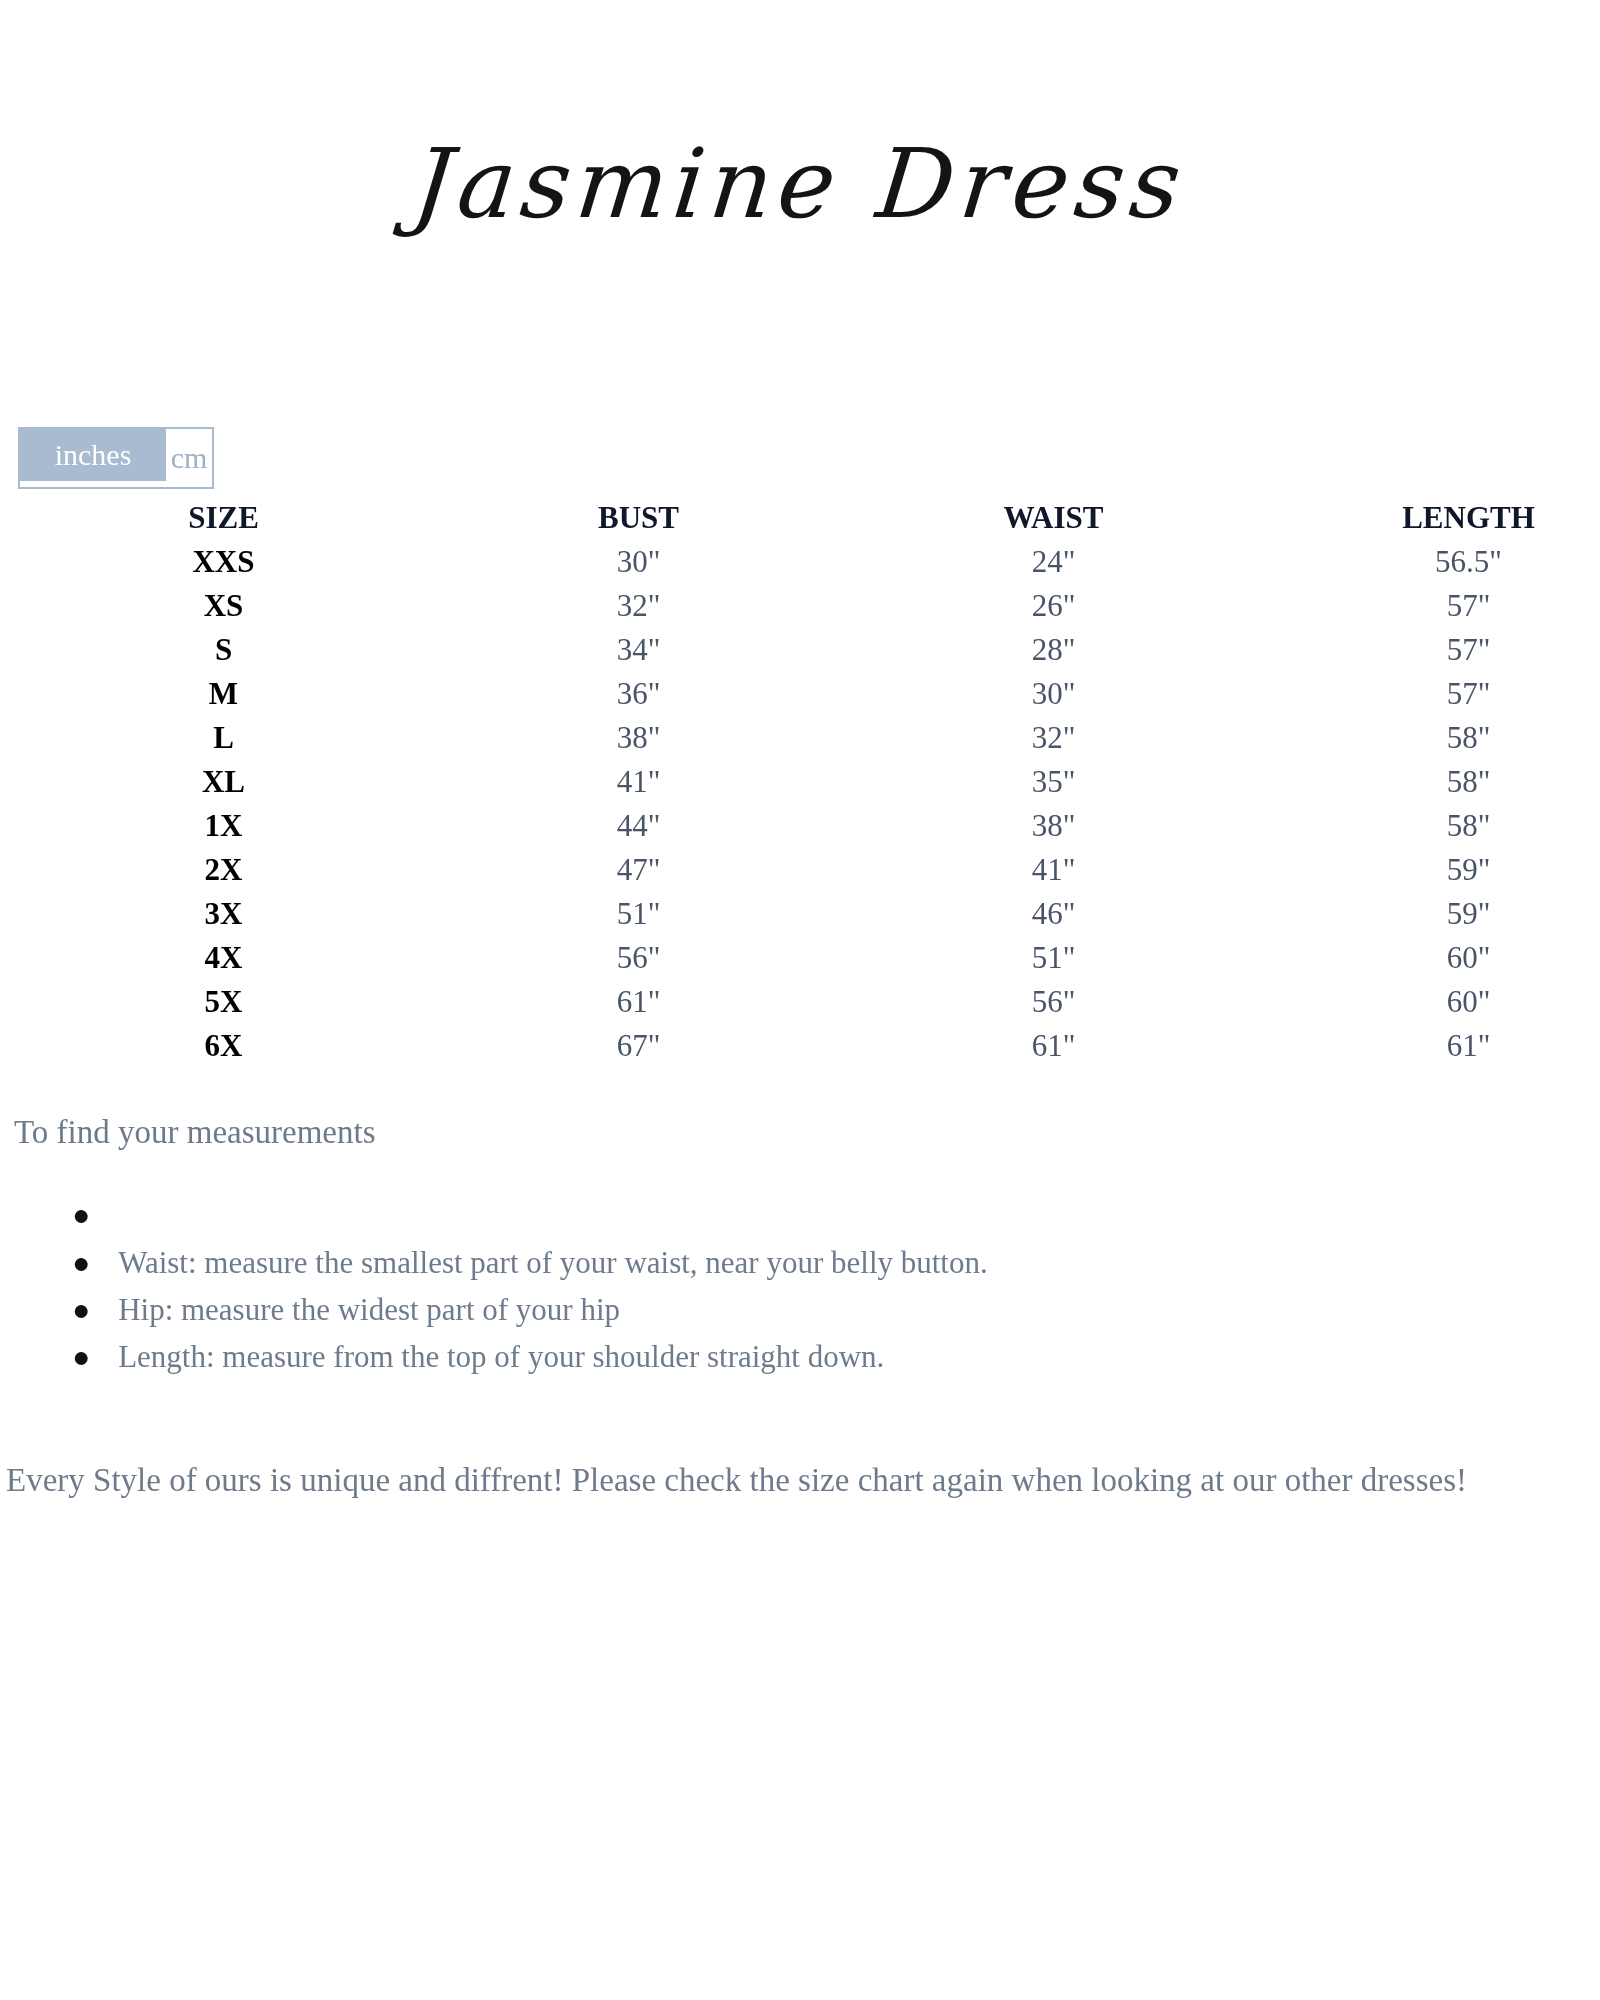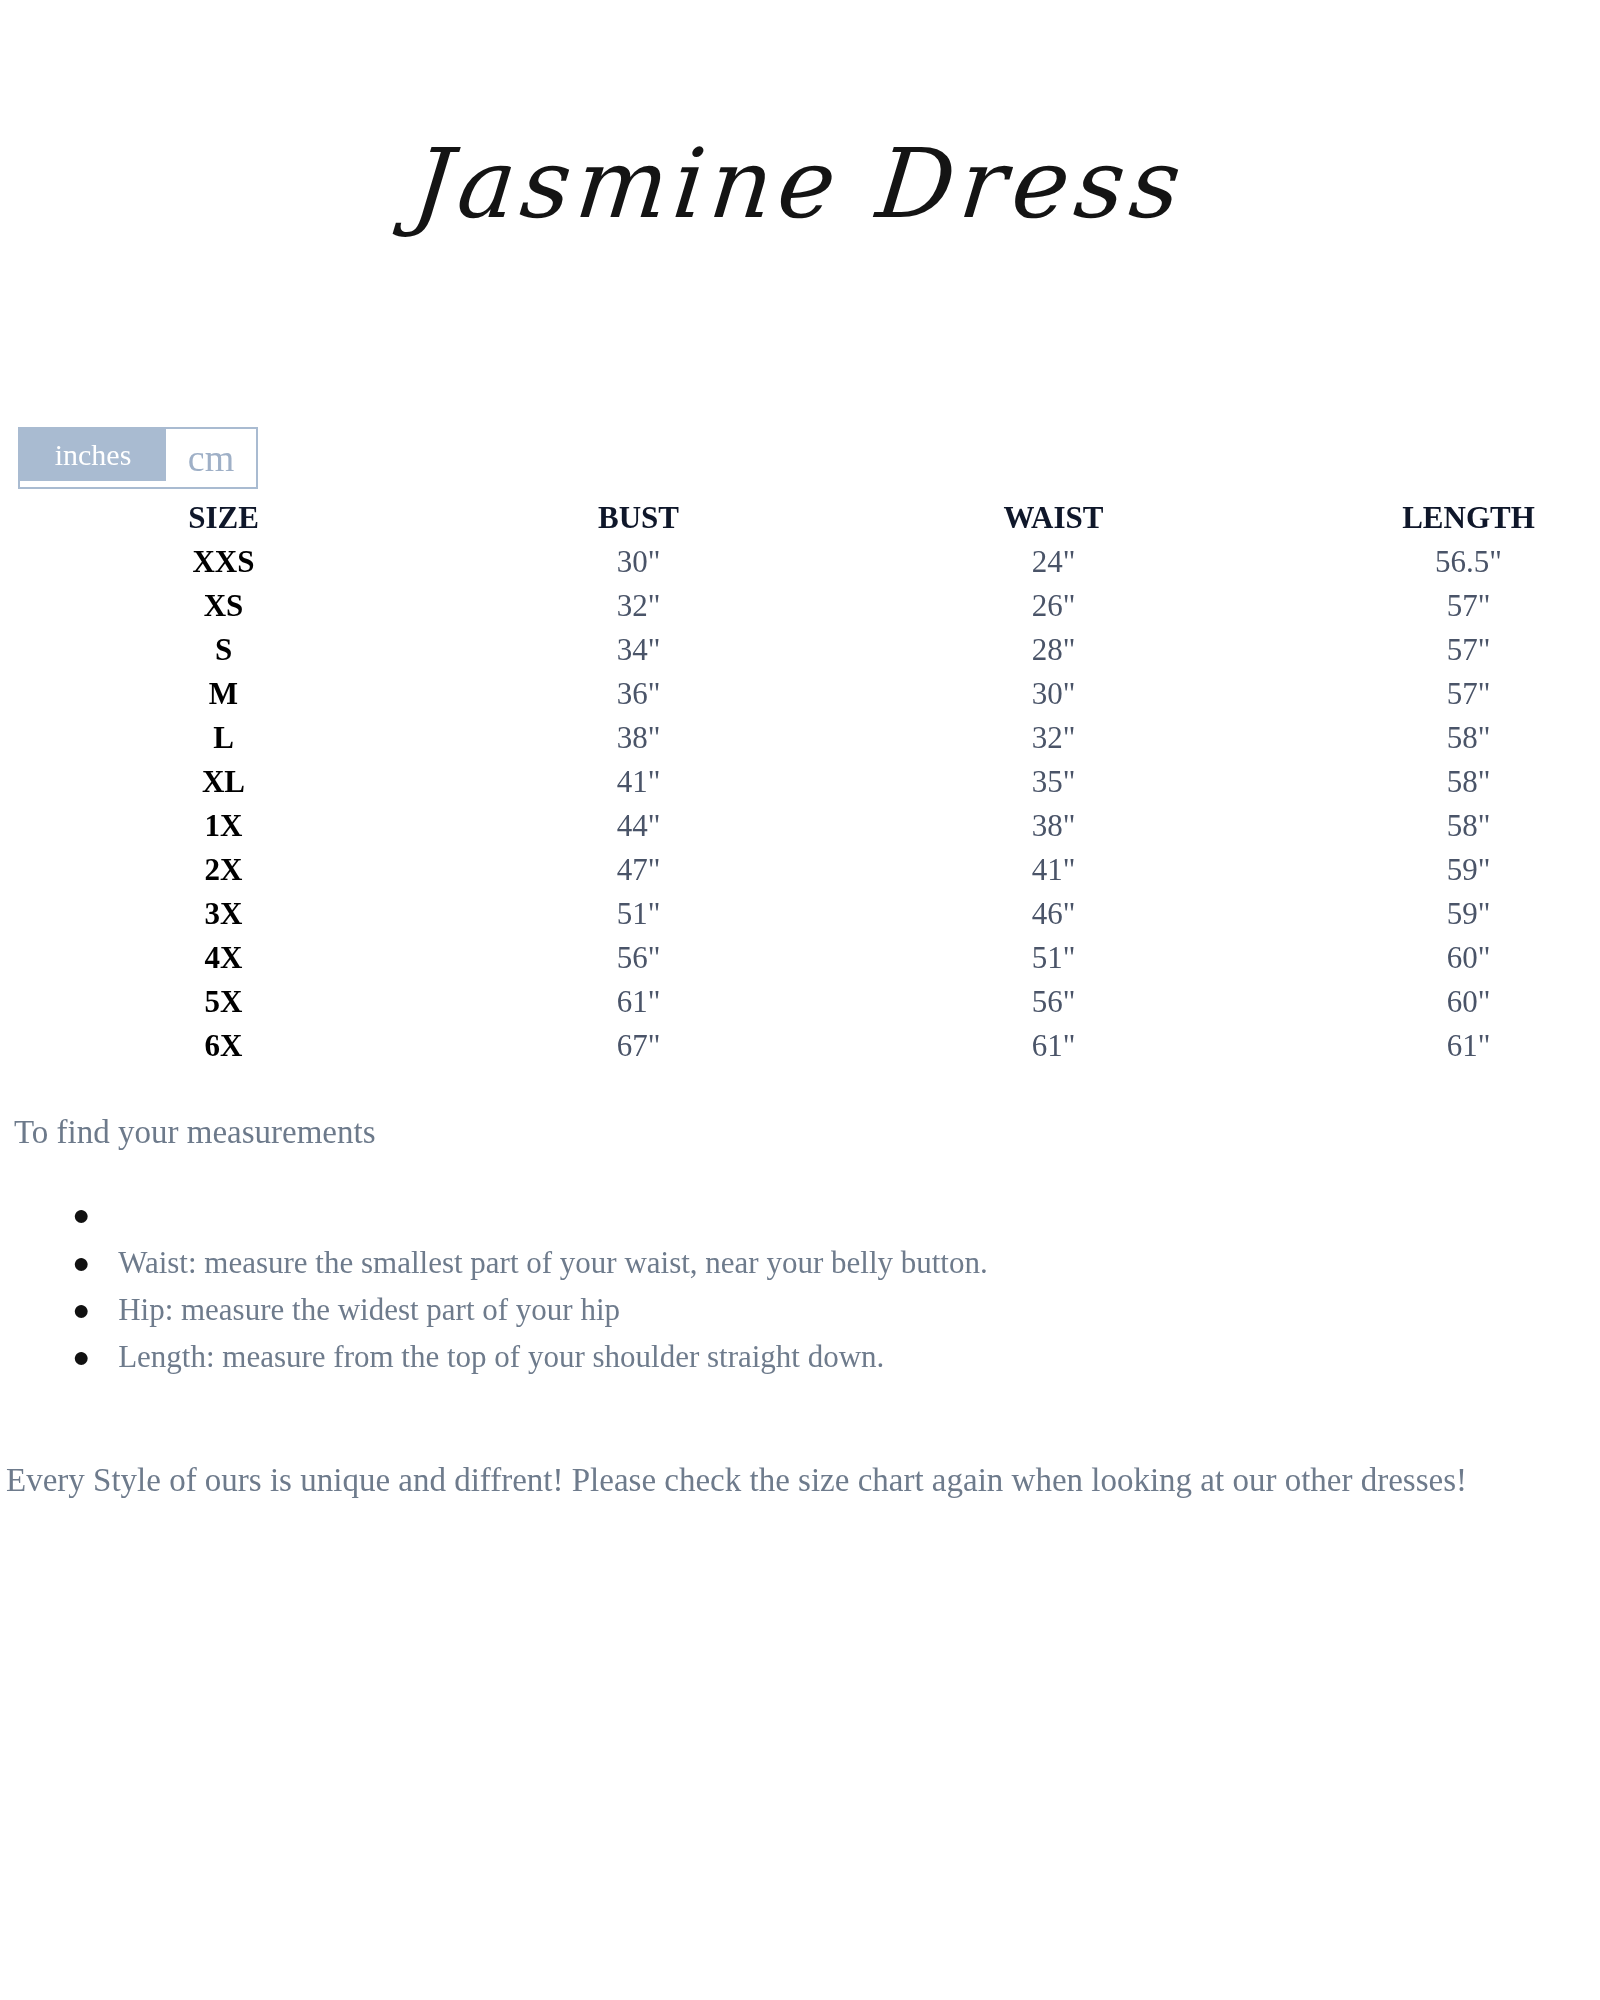--- a/index.html
+++ b/index.html
@@ -29,21 +29,21 @@
     letter-spacing: 6px;
     color: #141414;
     transform: skewX(-6deg);
   }
 
   
   .unit-toggle {
     position: absolute;
     top: 427px;
     left: 18px;
-    width: 240px;
+    width: 196px;
     height: 62px;
     border: 2px solid #a9bbd1;
     box-sizing: border-box;
     display: flex;
     background: #ffffff;
   }
   .unit-inches {
     flex: 0 0 146px;
     background: #a9bbd1;
     color: #ffffff;
@@ -53,21 +53,21 @@
     font-size: 30px;
     margin-bottom: 6px;
     cursor: pointer;
   }
   .unit-cm {
     flex: 1;
     color: #9fb0c7;
     display: flex;
     align-items: center;
     justify-content: center;
-    font-size: 38px;
+    font-size: 30px;
     cursor: pointer;
   }
 
   
   .size-table {
     position: absolute;
     top: 496px;
     left: 16px;
     width: 1660px;
     border-collapse: collapse;

